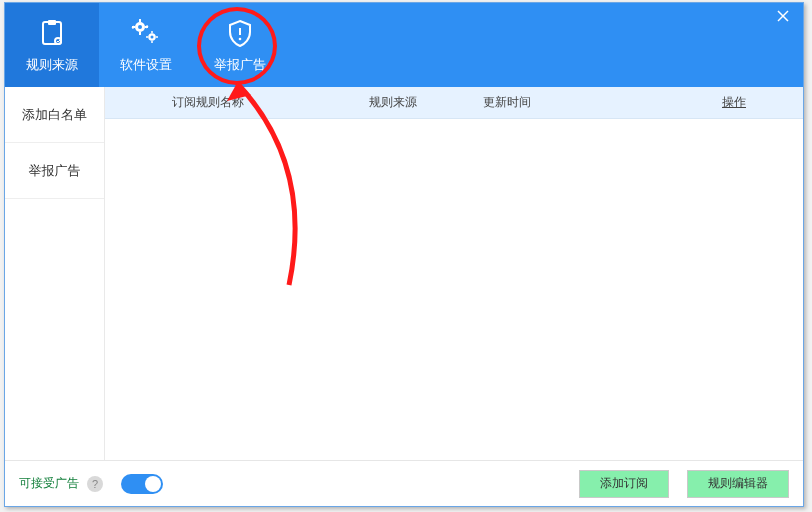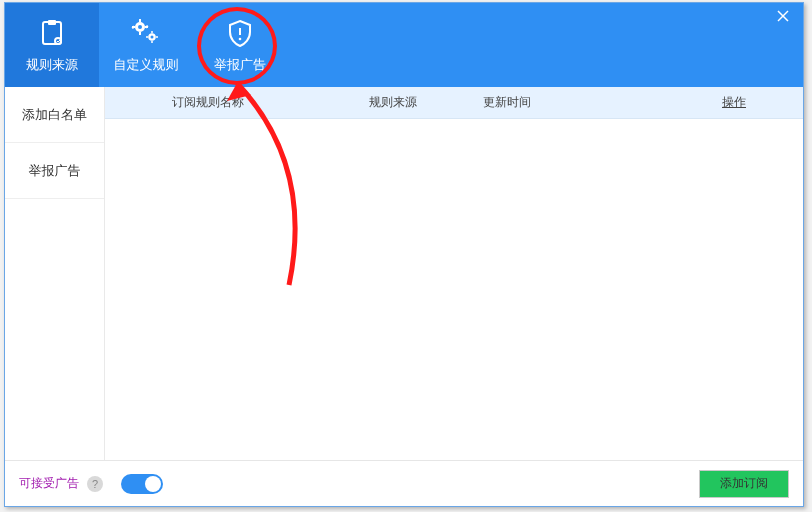--- a/index.html
+++ b/index.html
@@ -36,32 +36,32 @@
   }
   .col1 { width: 190px; text-align: center; }
   .col2 { width: 180px; text-align: center; }
   .col3 { width: 190px; }
   .col4 { flex: 1; text-align: center; text-decoration: underline; }
   .table-body { flex: 1; background: #fff; }
   .footer {
     height: 46px; border-top: 1px solid #e6e6e6; display: flex; align-items: center;
     padding: 0 14px; flex-shrink: 0; gap: 8px;
   }
-  .link { color: #a21caf; font-size: 12px; cursor: default; }
+  .link { color: #15803d; font-size: 12px; cursor: default; }
   .q-badge {
     width: 16px; height: 16px; border-radius: 50%; background: #d9d9d9; color: #888;
     font-size: 11px; display: flex; align-items: center; justify-content: center;
   }
   .toggle {
     width: 42px; height: 20px; border-radius: 10px; background: #2f8ff3; position: relative; margin-left: 10px; cursor: default;
   }
   .toggle .knob { position: absolute; right: 2px; top: 2px; width: 16px; height: 16px; border-radius: 50%; background: #fff; }
   .spacer { flex: 1; }
   .btn {
-    height: 28px; padding: 0 20px; border: 1px solid #c9c9c9; background: #22c55e;
+    height: 28px; padding: 0 20px; border: 1px solid #c9c9c9; background: #86efac;
     font-size: 12px; color: #333; display: flex; align-items: center; justify-content: center;
     margin-left: 10px; cursor: default;
   }
   
   .anno-circle {
     position: absolute; left: 192px; top: 4px; width: 80px; height: 78px;
     border: 4px solid #ff1a1a; border-radius: 50%; pointer-events: none;
   }
   .anno-arrow { position: absolute; left: 214px; top: 72px; width: 120px; height: 220px; pointer-events: none; }
   
@@ -99,21 +99,21 @@
           <g transform="translate(22,20) scale(0.75)">
               <circle r="5"></circle>
               <circle r="2" fill="#2f8ff3"></circle>
             <rect x="-1" y="-8" width="2" height="3"></rect>
               <rect x="-1" y="5" width="2" height="3"></rect>
             <rect x="-8" y="-1" width="3" height="2"></rect>
               <rect x="5" y="-1" width="3" height="2"></rect>
           </g>
         </svg>
       </span>
-      <span>自定义规则</span>
+      <span>软件设置</span>
     </div>
     <div class="tab">
       <span class="icon">
         <svg width="32" height="32" viewBox="0 0 32 32" fill="none" stroke="#fff" stroke-width="2">
           <path d="M16 4 L26 8 V15 C26 22 21 27 16 29 C11 27 6 22 6 15 V8 Z"></path>
           <line x1="16" y1="11" x2="16" y2="18"></line>
           <circle cx="16" cy="22" r="1.3" fill="#fff" stroke="none"></circle>
         </svg>
       </span>
       <span>举报广告</span>
@@ -153,20 +153,23 @@
   <div class="footer">
     <span class="link">可接受广告</span>
     <span class="q-badge">?</span>
     <div class="toggle">
       <div class="knob"></div>
     </div>
     <div class="spacer"></div>
     <div class="btn">
       <span>添加订阅</span>
     </div>
+    <div class="btn">
+      <span>规则编辑器</span>
+    </div>
   </div>
 
   <div class="anno-circle"></div>
   <svg class="anno-arrow" viewBox="0 0 120 220">
     <path d="M18 8 Q 95 90 70 210" stroke="#ff1a1a" stroke-width="5" fill="none"></path>
     <polygon points="18,8 8,26 32,20" fill="#ff1a1a"></polygon>
   </svg>
 
 </div>
 

